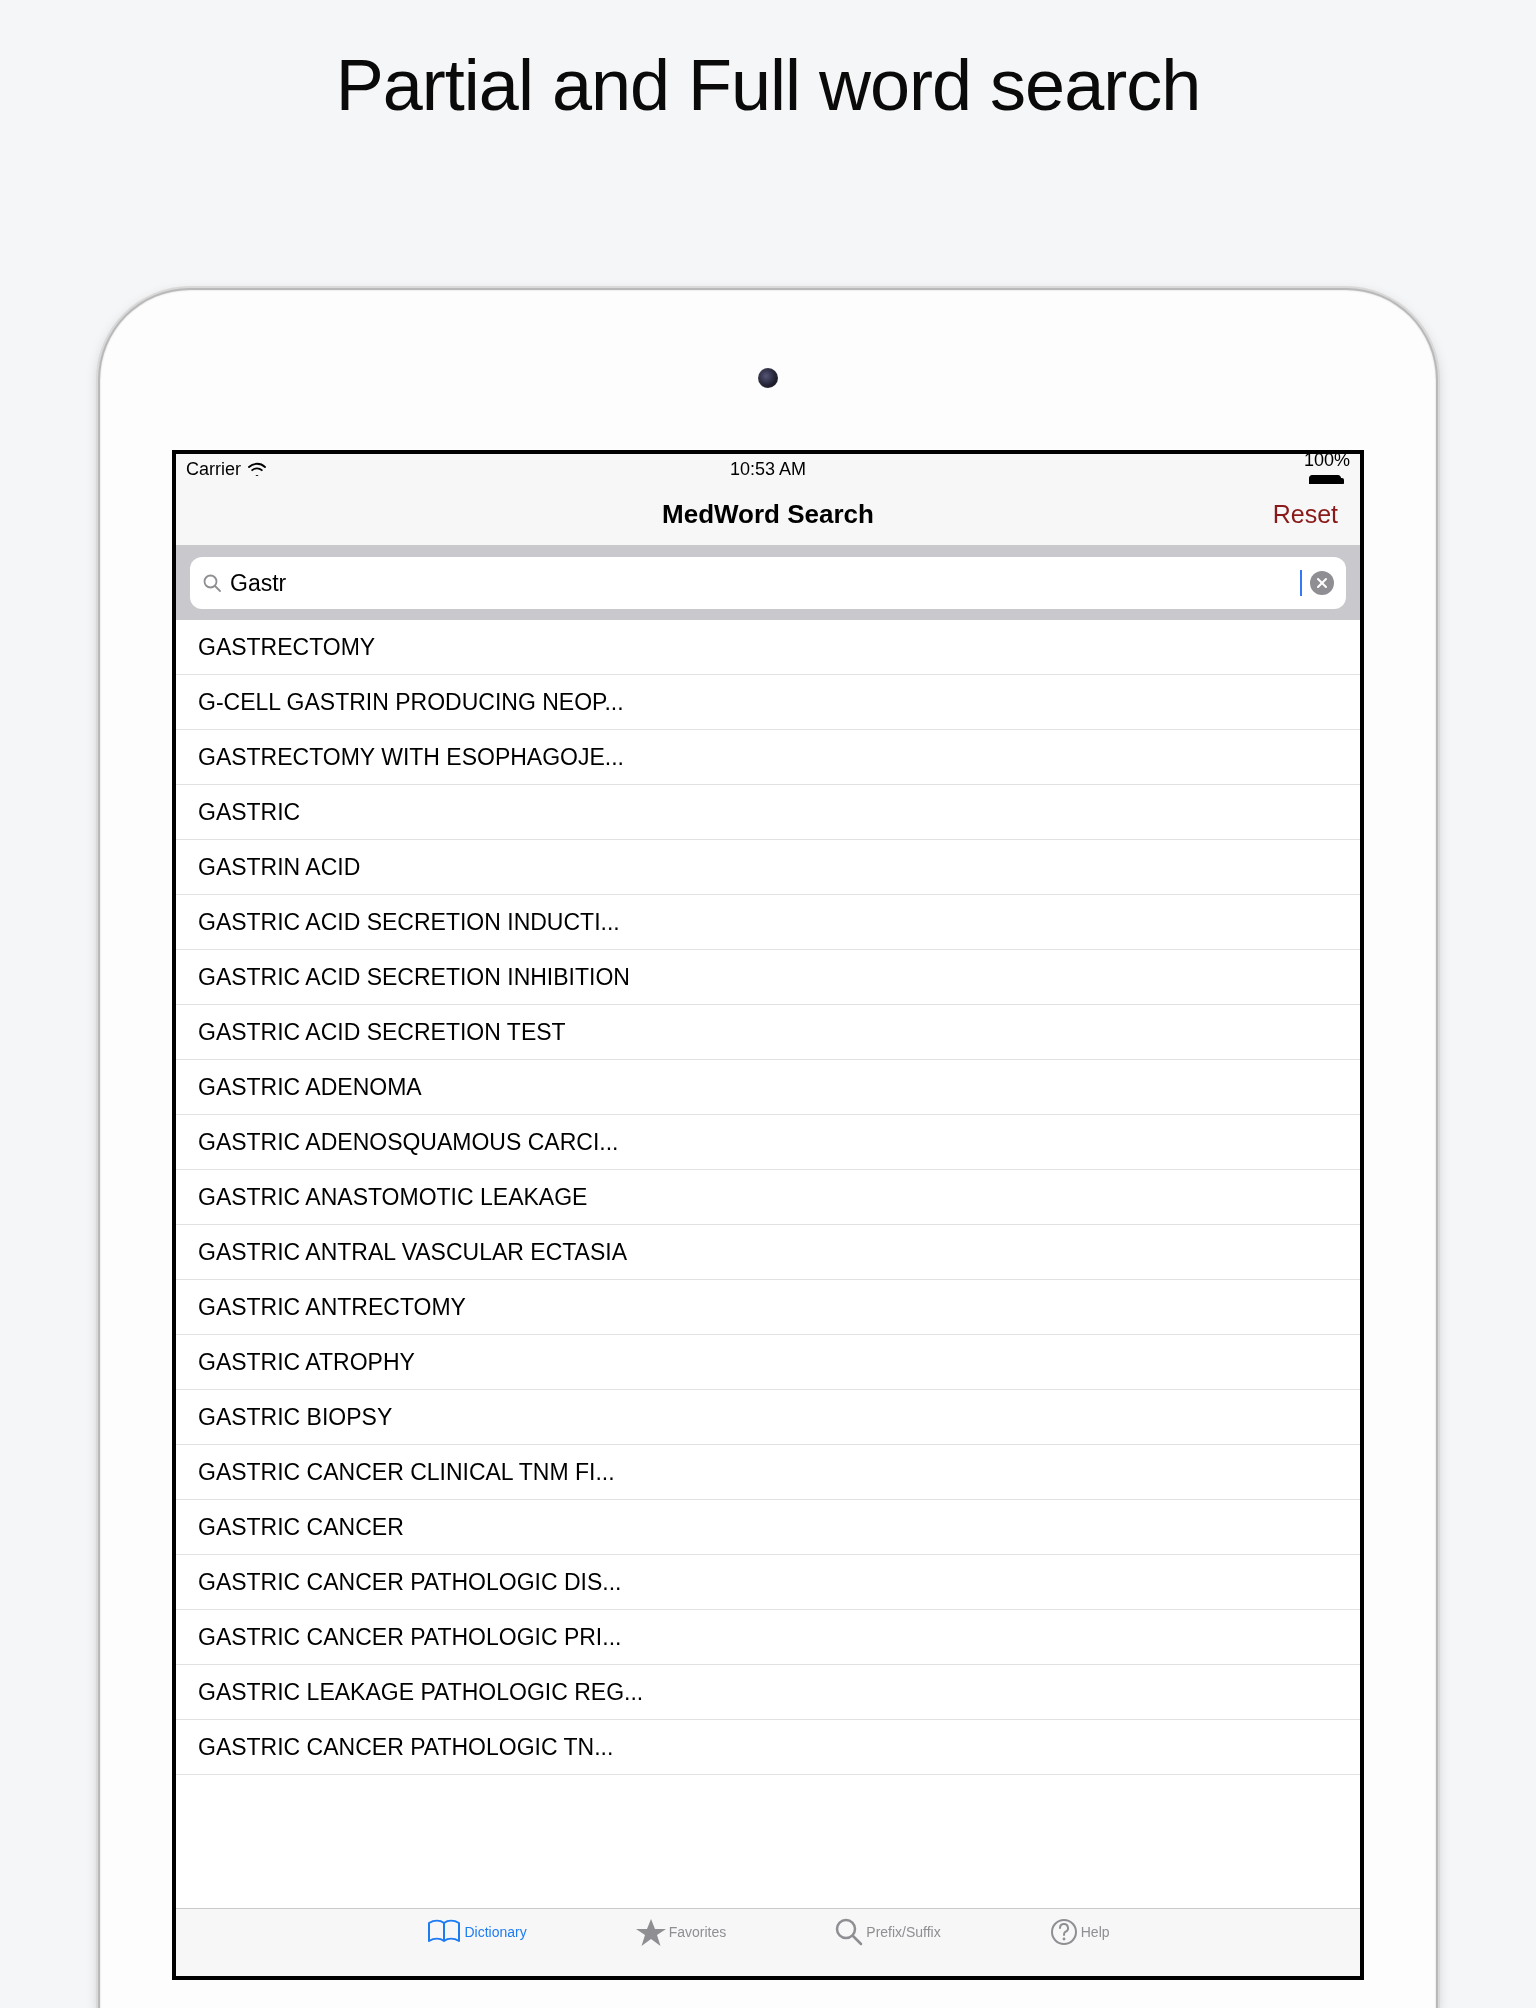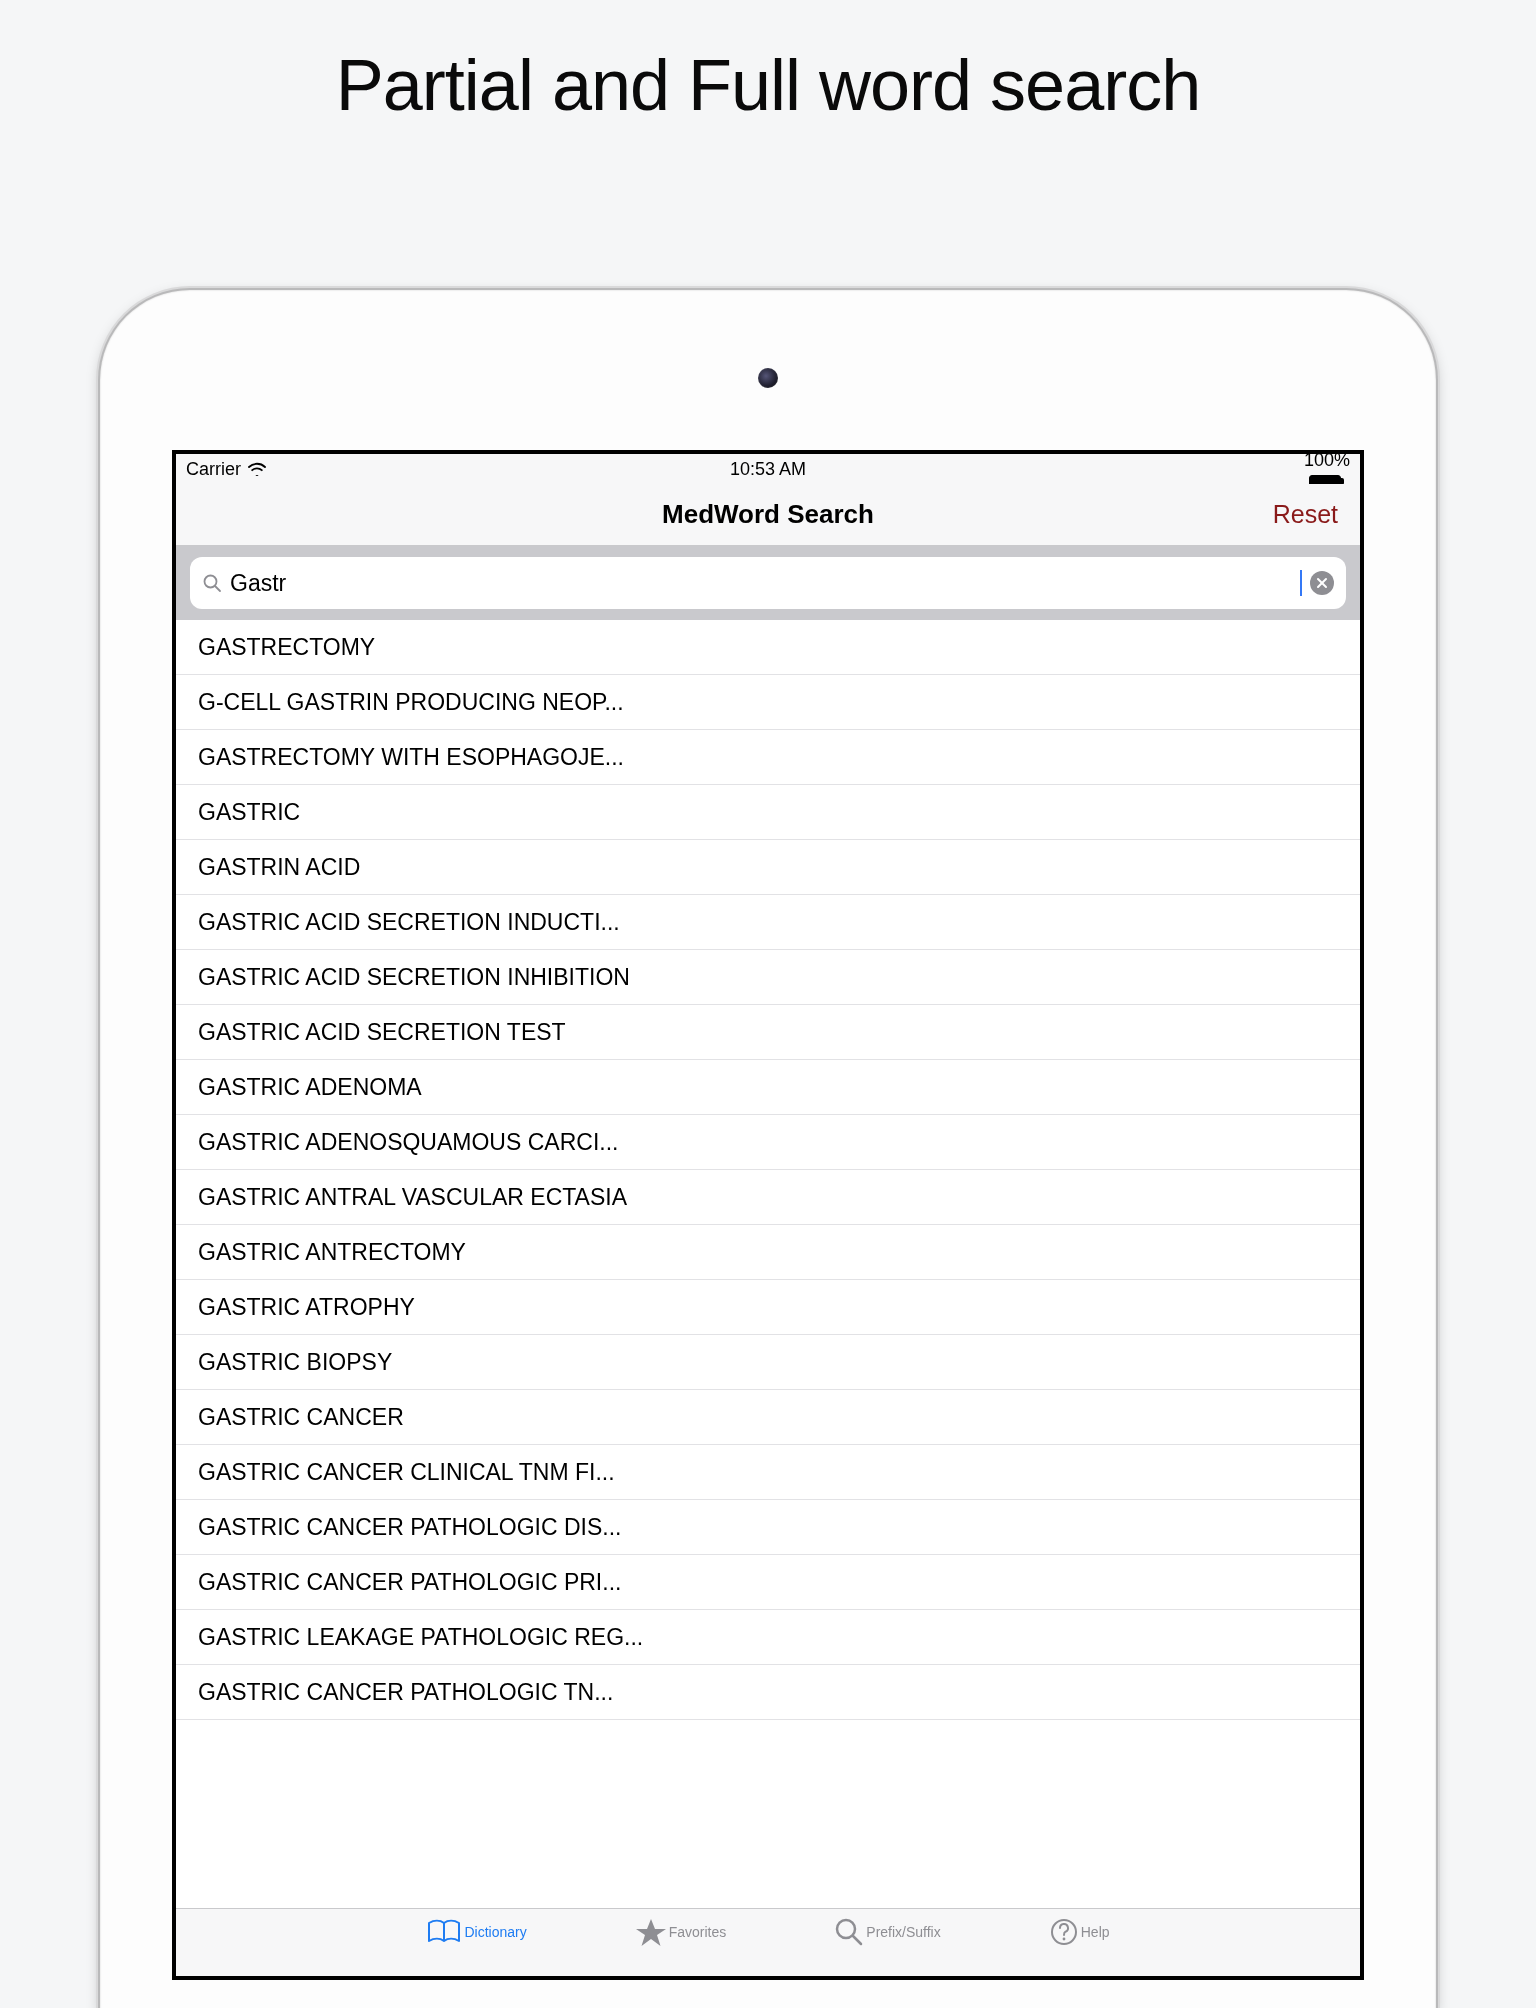--- a/index.html
+++ b/index.html
@@ -278,26 +278,27 @@
     <li>GASTRECTOMY</li>
         <li>G-CELL GASTRIN PRODUCING NEOP...</li>
         <li>GASTRECTOMY WITH ESOPHAGOJE...</li>
         <li>GASTRIC</li>
         <li>GASTRIN ACID</li>
         <li>GASTRIC ACID SECRETION INDUCTI...</li>
         <li>GASTRIC ACID SECRETION INHIBITION</li>
         <li>GASTRIC ACID SECRETION TEST</li>
         <li>GASTRIC ADENOMA</li>
         <li>GASTRIC ADENOSQUAMOUS CARCI...</li>
+        <li>GASTRIC ANASTOMOTIC LEAKAGE</li>
         <li>GASTRIC ANTRAL VASCULAR ECTASIA</li>
         <li>GASTRIC ANTRECTOMY</li>
         <li>GASTRIC ATROPHY</li>
         <li>GASTRIC BIOPSY</li>
+        <li>GASTRIC CANCER CLINICAL TNM FI...</li>
         <li>GASTRIC CANCER</li>
-        <li>GASTRIC CANCER CLINICAL TNM FI...</li>
         <li>GASTRIC CANCER PATHOLOGIC DIS...</li>
         <li>GASTRIC CANCER PATHOLOGIC PRI...</li>
         <li>GASTRIC LEAKAGE PATHOLOGIC REG...</li>
         <li>GASTRIC CANCER PATHOLOGIC TN...</li>
       </ul>
 
     <div class="tabbar" id="tab-bar">
 
     <div class="tab active">
           <div class="tab-icon">

